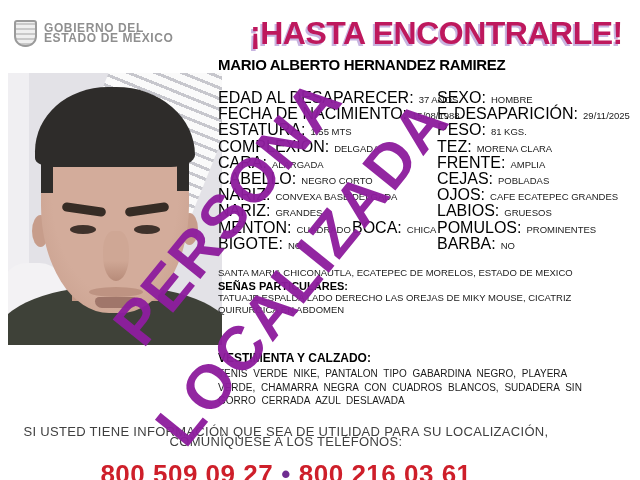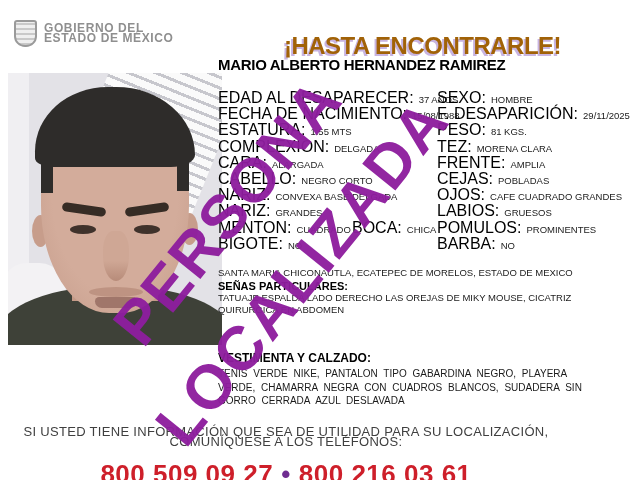--- a/index.html
+++ b/index.html
@@ -4,22 +4,22 @@
 <style>
   * { margin:0; padding:0; box-sizing:border-box; }
   body { font-family:"Liberation Sans", sans-serif; background:#fff; }
   .page { position:relative; width:640px; height:480px; background:#ffffff; overflow:hidden; }
 
   
   .logo { position:absolute; left:14px; top:20px; display:flex; align-items:center; gap:7px; }
   .crest { width:23px; height:27px; border:2px solid #9a9a9a; border-radius:3px 3px 48% 48%/3px 3px 40% 40%;
            background:repeating-linear-gradient(0deg,#c9c9c9 0 2px, #efefef 2px 5px); }
   .logo-text { font-size:12px; font-weight:bold; color:#8f8f8f; letter-spacing:.6px; line-height:9.5px; }
-  .poster-title { position:absolute; left:250px; top:32px; width:345px; text-align:center;
-                  font-size:24px; font-weight:900; letter-spacing:-.5px; color:#a16207;
+  .poster-title { position:absolute; left:250px; top:15px; width:345px; text-align:center;
+                  font-size:32px; font-weight:900; letter-spacing:-.5px; color:#be185d;
                   text-shadow:-2px 2px 0 #c8b4e0; white-space:nowrap; }
 
   
   .photo { position:absolute; left:8px; top:73px; width:214px; height:272px; overflow:hidden;
            background:linear-gradient(90deg,#f0eff2 0 10%, #e3e2e7 10% 100%); }
   .blinds { position:absolute; top:-26px; right:-36px; width:190px; height:130px;
             background:repeating-linear-gradient(90deg,#fafafa 0 7px, #c7c7cd 7px 10px);
             transform:rotate(-68deg); }
   .light-patch { position:absolute; left:-10px; bottom:-8px; width:70px; height:90px; background:#f3f2f4;
                  border-radius:40%; }
@@ -197,21 +197,21 @@
         <span class="fvalue">AMPLIA</span>
       </div>
 
       <div class="frow">
         <span class="flabel">CEJAS:</span>
         <span class="fvalue">POBLADAS</span>
       </div>
 
       <div class="frow">
         <span class="flabel">OJOS:</span>
-        <span class="fvalue">CAFE CUADRADO GRANDES</span>
+        <span class="fvalue">CAFE ECATEPEC GRANDES</span>
       </div>
 
       <div class="frow">
         <span class="flabel">LABIOS:</span>
         <span class="fvalue">GRUESOS</span>
       </div>
 
       <div class="frow">
         <span class="flabel">POMULOS:</span>
         <span class="fvalue">PROMINENTES</span>

